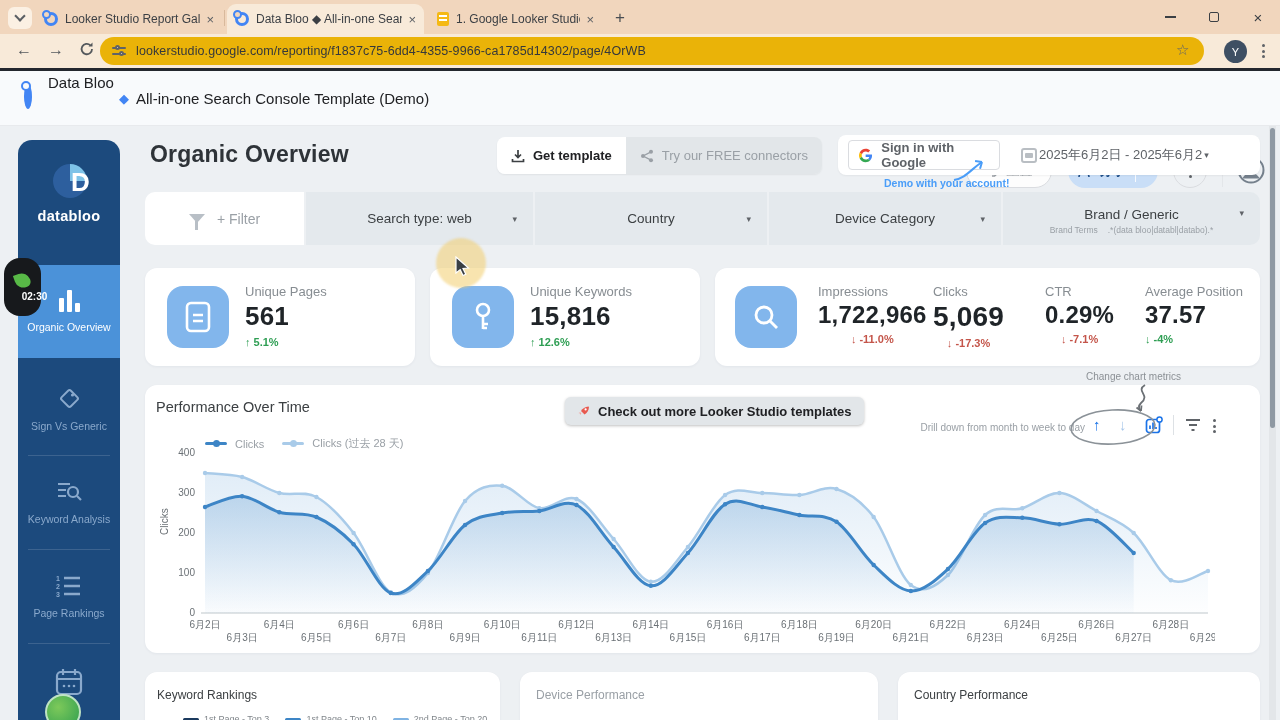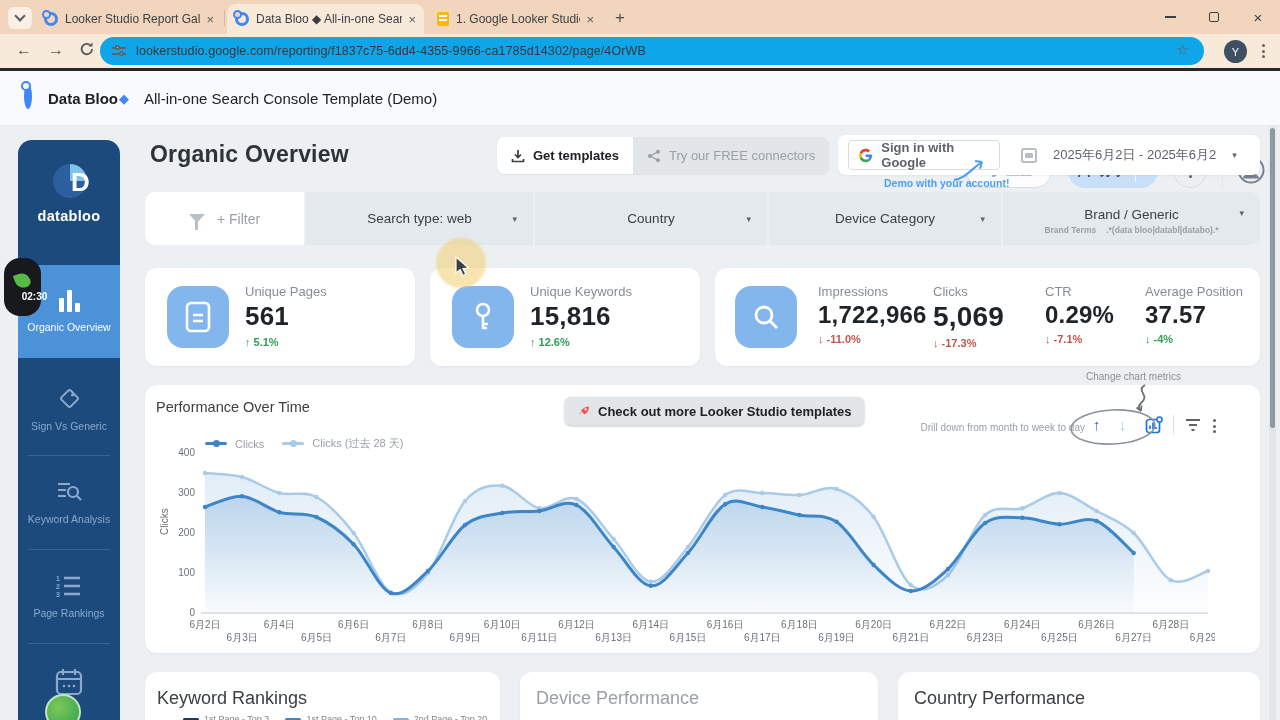--- a/index.html
+++ b/index.html
@@ -24,21 +24,21 @@
   .docsfav::after { content:""; position:absolute; left:2px; top:3px; width:8px; height:2px; background:#fff; box-shadow:0 4px 0 #fff; }
   .newtab { left:610px; top:8px; width:20px; height:20px; font-size:17px; color:#4a4e53; text-align:center; line-height:19px; }
   .winbtns { right:0; top:0; height:34px; display:flex; }
   .winbtn { width:44px; height:34px; display:flex; align-items:center; justify-content:center; }
   .mini { width:11px; height:2px; background:#3b3f44; }
   .maxi { width:10px; height:10px; border:1.5px solid #3b3f44; border-radius:2px; }
   .closex { font-size:15px; color:#3b3f44; }
 
   #toolbar { left:0; top:34px; width:1280px; height:34px; background:#f8ead9; }
   .navglyph { font-size:16px; color:#54585c; }
-  #urlfield { left:100px; top:37px; width:1104px; height:28px; background:#0ea5e9; border-radius:14px; display:flex; align-items:center; padding:0 12px; }
+  #urlfield { left:100px; top:37px; width:1104px; height:28px; background:#eab308; border-radius:14px; display:flex; align-items:center; padding:0 12px; }
   .tuneicon { width:14px; height:12px; position:relative; margin-right:10px; flex:none;}
   .tuneicon::before { content:""; position:absolute; left:0; top:2px; width:14px; height:2px; background:#5f6368; border-radius:1px;}
   .tuneicon::after { content:""; position:absolute; left:0; top:8px; width:14px; height:2px; background:#5f6368; border-radius:1px;}
   .tunedot1 { position:absolute; left:3px; top:0px; width:5px; height:5px; background:#e9ddcf; border:2px solid #5f6368; border-radius:50%; z-index:2;}
   .tunedot2 { position:absolute; left:7px; top:6px; width:5px; height:5px; background:#e9ddcf; border:2px solid #5f6368; border-radius:50%; z-index:2;}
   #urltext { font-size:12.5px; color:#35383b; letter-spacing:0.1px; }
   .star { font-size:15px; color:#5f6368; }
   #chromeavatar { left:1224px; top:40px; width:23px; height:23px; border-radius:50%; background:#3e4f63; color:#fff; font-size:11px; display:flex; align-items:center; justify-content:center; }
   .kebab { display:flex; flex-direction:column; gap:2.5px; align-items:center; }
   .kebab i { width:3px; height:3px; border-radius:50%; background:#5f6368; display:block; }
@@ -69,58 +69,58 @@
   .bars { display:flex; align-items:flex-end; gap:3px; height:22px; }
   .bars i { width:5px; background:#fff; border-radius:1px; display:block; }
 
   
   #pagetitle { left:150px; top:141px; font-size:23px; font-weight:800; color:#2e3338; letter-spacing:.2px; }
   .pillrow { left:497px; top:137px; height:37px; display:flex; border-radius:8px; overflow:hidden; box-shadow:0 1px 2px rgba(0,0,0,.06); }
   .pill-white { background:#fff; display:flex; align-items:center; gap:8px; padding:0 14px; font-size:13px; color:#202124; font-weight:bold; }
   .pill-gray { background:#e2e6e9; display:flex; align-items:center; gap:8px; padding:0 14px; font-size:13px; color:#9aa0a6; }
   #signdate { left:838px; top:135px; width:422px; height:40px; background:#fff; border-radius:8px; box-shadow:0 1px 2px rgba(0,0,0,.05); }
   #signin { left:10px; top:5px; width:152px; height:30px; border:1px solid #dadce0; border-radius:4px; background:#fff; display:flex; align-items:center; gap:9px; padding:0 10px; font-size:13px; color:#5f6368; font-weight:bold; }
-  #datectl { left:175px; top:0; height:40px; display:flex; align-items:center; gap:16px; padding-left:8px; font-size:13px; color:#5f6368; }
+  #datectl { left:175px; top:0; height:40px; display:flex; align-items:center; gap:2px; padding-left:8px; font-size:13px; color:#5f6368; }
   .cal { width:16px; height:15px; border:2px solid #b9bec3; border-radius:3px; position:relative; }
   .cal::before { content:""; position:absolute; left:2px; top:3px; width:8px; height:5px; background:#b9bec3; border-radius:1px; }
   #demonote { left:884px; top:177px; font-size:10.5px; font-weight:bold; color:#4a9df8; }
 
   
   #filterbar { left:145px; top:192px; width:1115px; height:53px; }
   .fseg { top:0; height:53px; background:#e4e9ed; display:flex; align-items:center; justify-content:center; font-size:13.5px; color:#3c4043; }
   .fcaret { position:absolute; right:16px; font-size:9px; color:#5f6368; }
   #fadd { left:0; width:159px; background:#fff; border-radius:10px 0 0 10px; gap:12px; color:#9aa0a6; font-size:14px; }
   .funnel { width:0; height:0; border-left:8px solid transparent; border-right:8px solid transparent; border-top:9px solid #b8bfc6; position:relative; }
   .funnel::after { content:""; position:absolute; left:-1.5px; top:-2px; width:3px; height:9px; background:#b8bfc6; }
   #fs1 { left:161px; width:227px; } #fs2 { left:390px; width:232px; }
   #fs3 { left:624px; width:232px; } #fs4 { left:858px; width:257px; border-radius:0 10px 10px 0; flex-direction:column; gap:3px; padding-top:4px; }
-  .bterms { font-size:8.5px; color:#9aa0a6; display:flex; gap:10px;font-weight:bold; }
+  .bterms { font-size:8.5px; color:#9aa0a6; display:flex; gap:10px; }
 
   
   .card { background:#fff; border-radius:12px; box-shadow:0 1px 3px rgba(23,43,77,.05); }
   .kicon { width:62px; height:62px; background:#82b6ec; border-radius:16px; display:flex; align-items:center; justify-content:center; }
   .klabel { font-size:13px; color:#878d92; }
   .kvalue { font-size:26px; color:#1f2428; font-weight:600; letter-spacing:.2px; margin-top:2px;}
   .kdelta { font-size:11px; margin-top:4px; font-weight:bold;}
-  .green { color:#2e9e53; } .red { color:#c4554a; }
+  .green { color:#2e9e53; } .red { color:#c4554a;text-align:center; }
 
   
   #perfcard { left:145px; top:385px; width:1115px; height:268px; }
   #perftitle { left:11px; top:14px; font-size:14.5px; color:#3c4043; }
   #ctabtn { left:420px; top:12px; height:28px; background:#e2e6e9; border-radius:6px; box-shadow:0 1px 3px rgba(0,0,0,.25); display:flex; align-items:center; gap:8px; padding:0 12px; font-size:13px; font-weight:bold; color:#202124; }
   #drillhint { left:700px; top:37px; width:240px; text-align:right; font-size:10px; color:#9aa0a6; }
   .drillarrow { font-size:15px; font-weight:bold; }
   #chartkebab { left:1068px; top:34px; }
   .legend { display:flex; align-items:center; gap:8px; font-size:11px; color:#9aa0a6; }
   .lg-line { width:22px; height:3.5px; border-radius:2px; position:relative; }
   .lg-line::after { content:""; position:absolute; left:8px; top:-2px; width:7px; height:7px; border-radius:50%; background:inherit; }
   .lg-dark { background:#3d85c6; } .lg-light { background:#a9cbe9; }
 
   
-  .bcardtitle { font-size:18px; color:#3c4043; }
+  .bcardtitle { font-size:12px; color:#3c4043; }
   .blegend { display:flex; gap:16px; font-size:9px; color:#80868b; align-items:center; }
   .bdash { width:16px; height:3px; border-radius:2px; display:inline-block; margin-right:5px; vertical-align:middle; }
 
   
   #subtitle { left:615px; top:669px; transform:translateX(-50%); font-size:35px; font-weight:900; color:#060606; white-space:nowrap; text-shadow:0 0 3px #fff,0 0 6px #fff; }
   #timer { left:4px; top:258px; width:37px; height:58px; background:#17191c; border-radius:16px; display:flex; flex-direction:column; align-items:center; justify-content:center; gap:3px; z-index:30; }
   #timer .t { color:#fff; font-size:10px; font-weight:bold;padding-left:24px; }
   .leaf { width:15px; height:15px; background:#58b947; border-radius:0 60% 35% 60%; transform:rotate(-20deg); }
   #greenbubble { left:45px; top:694px; width:36px; height:36px; border-radius:50%; background:radial-gradient(circle at 35% 35%, #7dc95a, #2f9e4f); border:2px solid #bfe3c4; z-index:31;}
   #halo { left:436px; top:238px; width:50px; height:50px; border-radius:50%; background:rgba(242,205,110,.55); filter:blur(1px); z-index:40; }
@@ -188,23 +188,23 @@
   <div id="chromeavatar" class="abs">Y</div>
   <div class="kebab abs" style="left:1262px;top:44px;">
       <i></i>
       <i></i>
       <i></i>
     </div>
   <div id="chromeline" class="abs"></div>
 
   <div id="appheader" class="abs">
     <span class="lslogo abs" style="left:24px;top:17px;"></span>
-    <span class="apptitle abs" style="left:48px;top:19px;font-weight:bold;">Data Bloo</span>
+    <span class="apptitle abs" style="left:48px;top:3px;font-weight:normal;">Data Bloo</span>
     <span class="diamond abs" style="left:119px;top:20px;">◆</span>
-    <span class="apptitle abs" style="left:136px;top:19px;margin-left:8px;">All-in-one Search Console Template (Demo)</span>
+    <span class="apptitle abs" style="left:136px;top:19px;">All-in-one Search Console Template (Demo)</span>
 
     <div id="resetbtn" class="abs">
       <svg width="14" height="12" viewBox="0 0 14 12">
           <path d="M3 2 1 5l3 2" fill="none" stroke="#9aa0a6" stroke-width="1.6"></path>
           <path d="M1.5 5h7a4 4 0 0 1 0 7H6" transform="translate(0,-1)" fill="none" stroke="#9aa0a6" stroke-width="1.6"></path>
         </svg>
       <span>重置</span>
     </div>
     <div id="sharebtn" class="abs">
       <span class="main">
@@ -287,21 +287,21 @@
     </div>
   </div>
 
   <div id="pagetitle" class="abs">Organic Overview</div>
   <div class="pillrow abs">
     <div class="pill-white">
       <svg width="14" height="14" viewBox="0 0 14 14">
           <path d="M7 1v7M4 5.5 7 8.5 10 5.5" fill="none" stroke="#3c4043" stroke-width="1.7"></path>
           <path d="M1.5 10v2.5h11V10" fill="none" stroke="#3c4043" stroke-width="1.7"></path>
         </svg>
-      <span>Get templates</span>
+      <span>Get template</span>
     </div>
     <div class="pill-gray">
       <svg width="14" height="14" viewBox="0 0 14 14">
           <circle cx="11" cy="2.8" r="2" fill="#9aa0a6"></circle>
           <circle cx="3" cy="7" r="2" fill="#9aa0a6"></circle>
           <circle cx="11" cy="11.2" r="2" fill="#9aa0a6"></circle>
           <path d="M3 7l8-4.2M3 7l8 4.2" stroke="#9aa0a6" stroke-width="1.4"></path>
         </svg>
       <span>Try our FREE connectors</span>
     </div>

